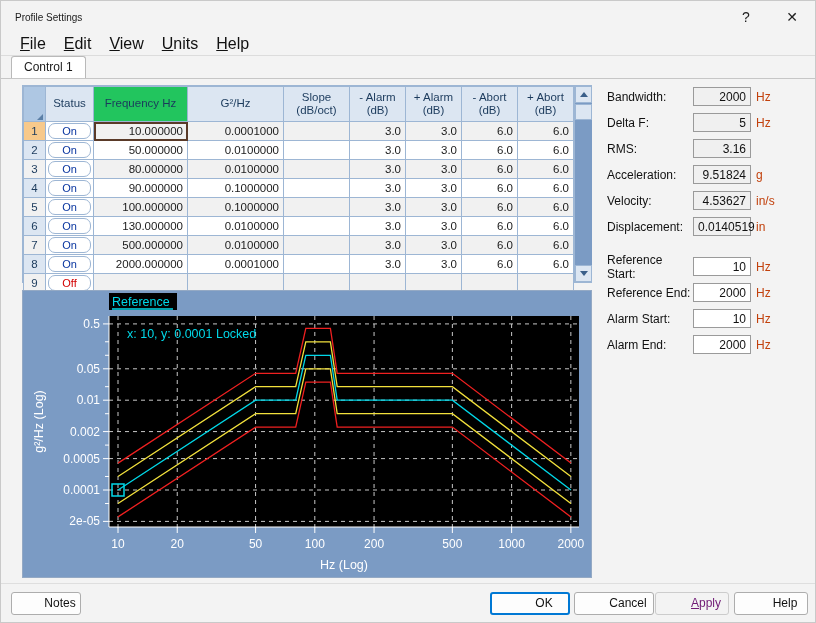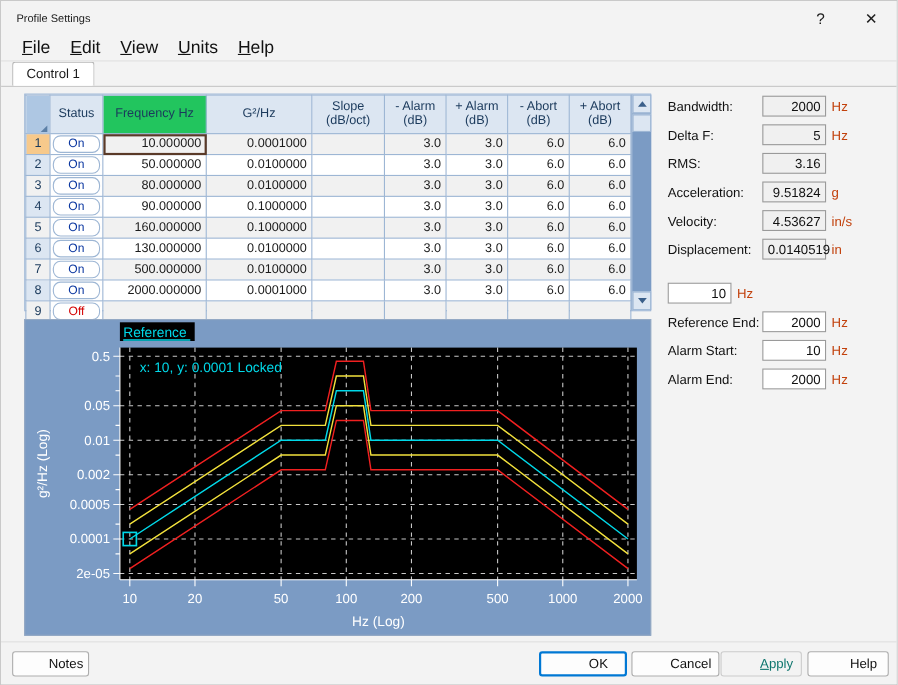--- a/index.html
+++ b/index.html
@@ -150,21 +150,21 @@
     border-top:1px solid #dedede;position:relative;
   }
   .btn{
     position:absolute;top:8px;height:23px;line-height:21px;
     border:1px solid #adadad;border-radius:3px;background:#fdfdfd;
     font-size:12px;color:#111;text-align:center;cursor:default;
     box-sizing:border-box;
     padding-left:28px;
   }
   .btn.primary{border:2px solid #0078d4;background:#fdfdfd;line-height:19px;}
-  .btn.disabled{color:#0f766e;background:#f3f3f3;border-color:#cccccc;}
+  .btn.disabled{color:#701a75;background:#f3f3f3;border-color:#cccccc;}
   .btn u{text-decoration:underline;}
 </style>
 </head>
 <body>
 
 <div class="window">
 
   <div class="titlebar">
     <span class="title">Profile Settings</span>
     <div class="tb-btns">
@@ -266,21 +266,21 @@
               <td>3.0</td>
               <td>3.0</td>
               <td>6.0</td>
               <td>6.0</td>
             </tr>
             <tr class="alt">
               <td class="rownum">5</td>
               <td class="statuscell">
                 <span class="statusbtn">On</span>
               </td>
-              <td>160.000000</td>
+              <td>100.000000</td>
               <td>0.1000000</td>
               <td></td>
               <td>3.0</td>
               <td>3.0</td>
               <td>6.0</td>
               <td>6.0</td>
             </tr>
             <tr>
               <td class="rownum">6</td>
               <td class="statuscell">
@@ -385,20 +385,21 @@
           <div class="fbox ro">4.53627</div>
           <div class="unit">in/s</div>
         </div>
         <div class="frow">
           <div class="lbl">Displacement:</div>
           <div class="fbox ro">0.0140519</div>
           <div class="unit">in</div>
         </div>
         <div class="fgap"></div>
         <div class="frow">
+          <div class="lbl">Reference Start:</div>
           <div class="fbox">10</div>
           <div class="unit">Hz</div>
         </div>
         <div class="frow">
           <div class="lbl">Reference End:</div>
           <div class="fbox">2000</div>
           <div class="unit">Hz</div>
         </div>
         <div class="frow">
           <div class="lbl">Alarm Start:</div>

